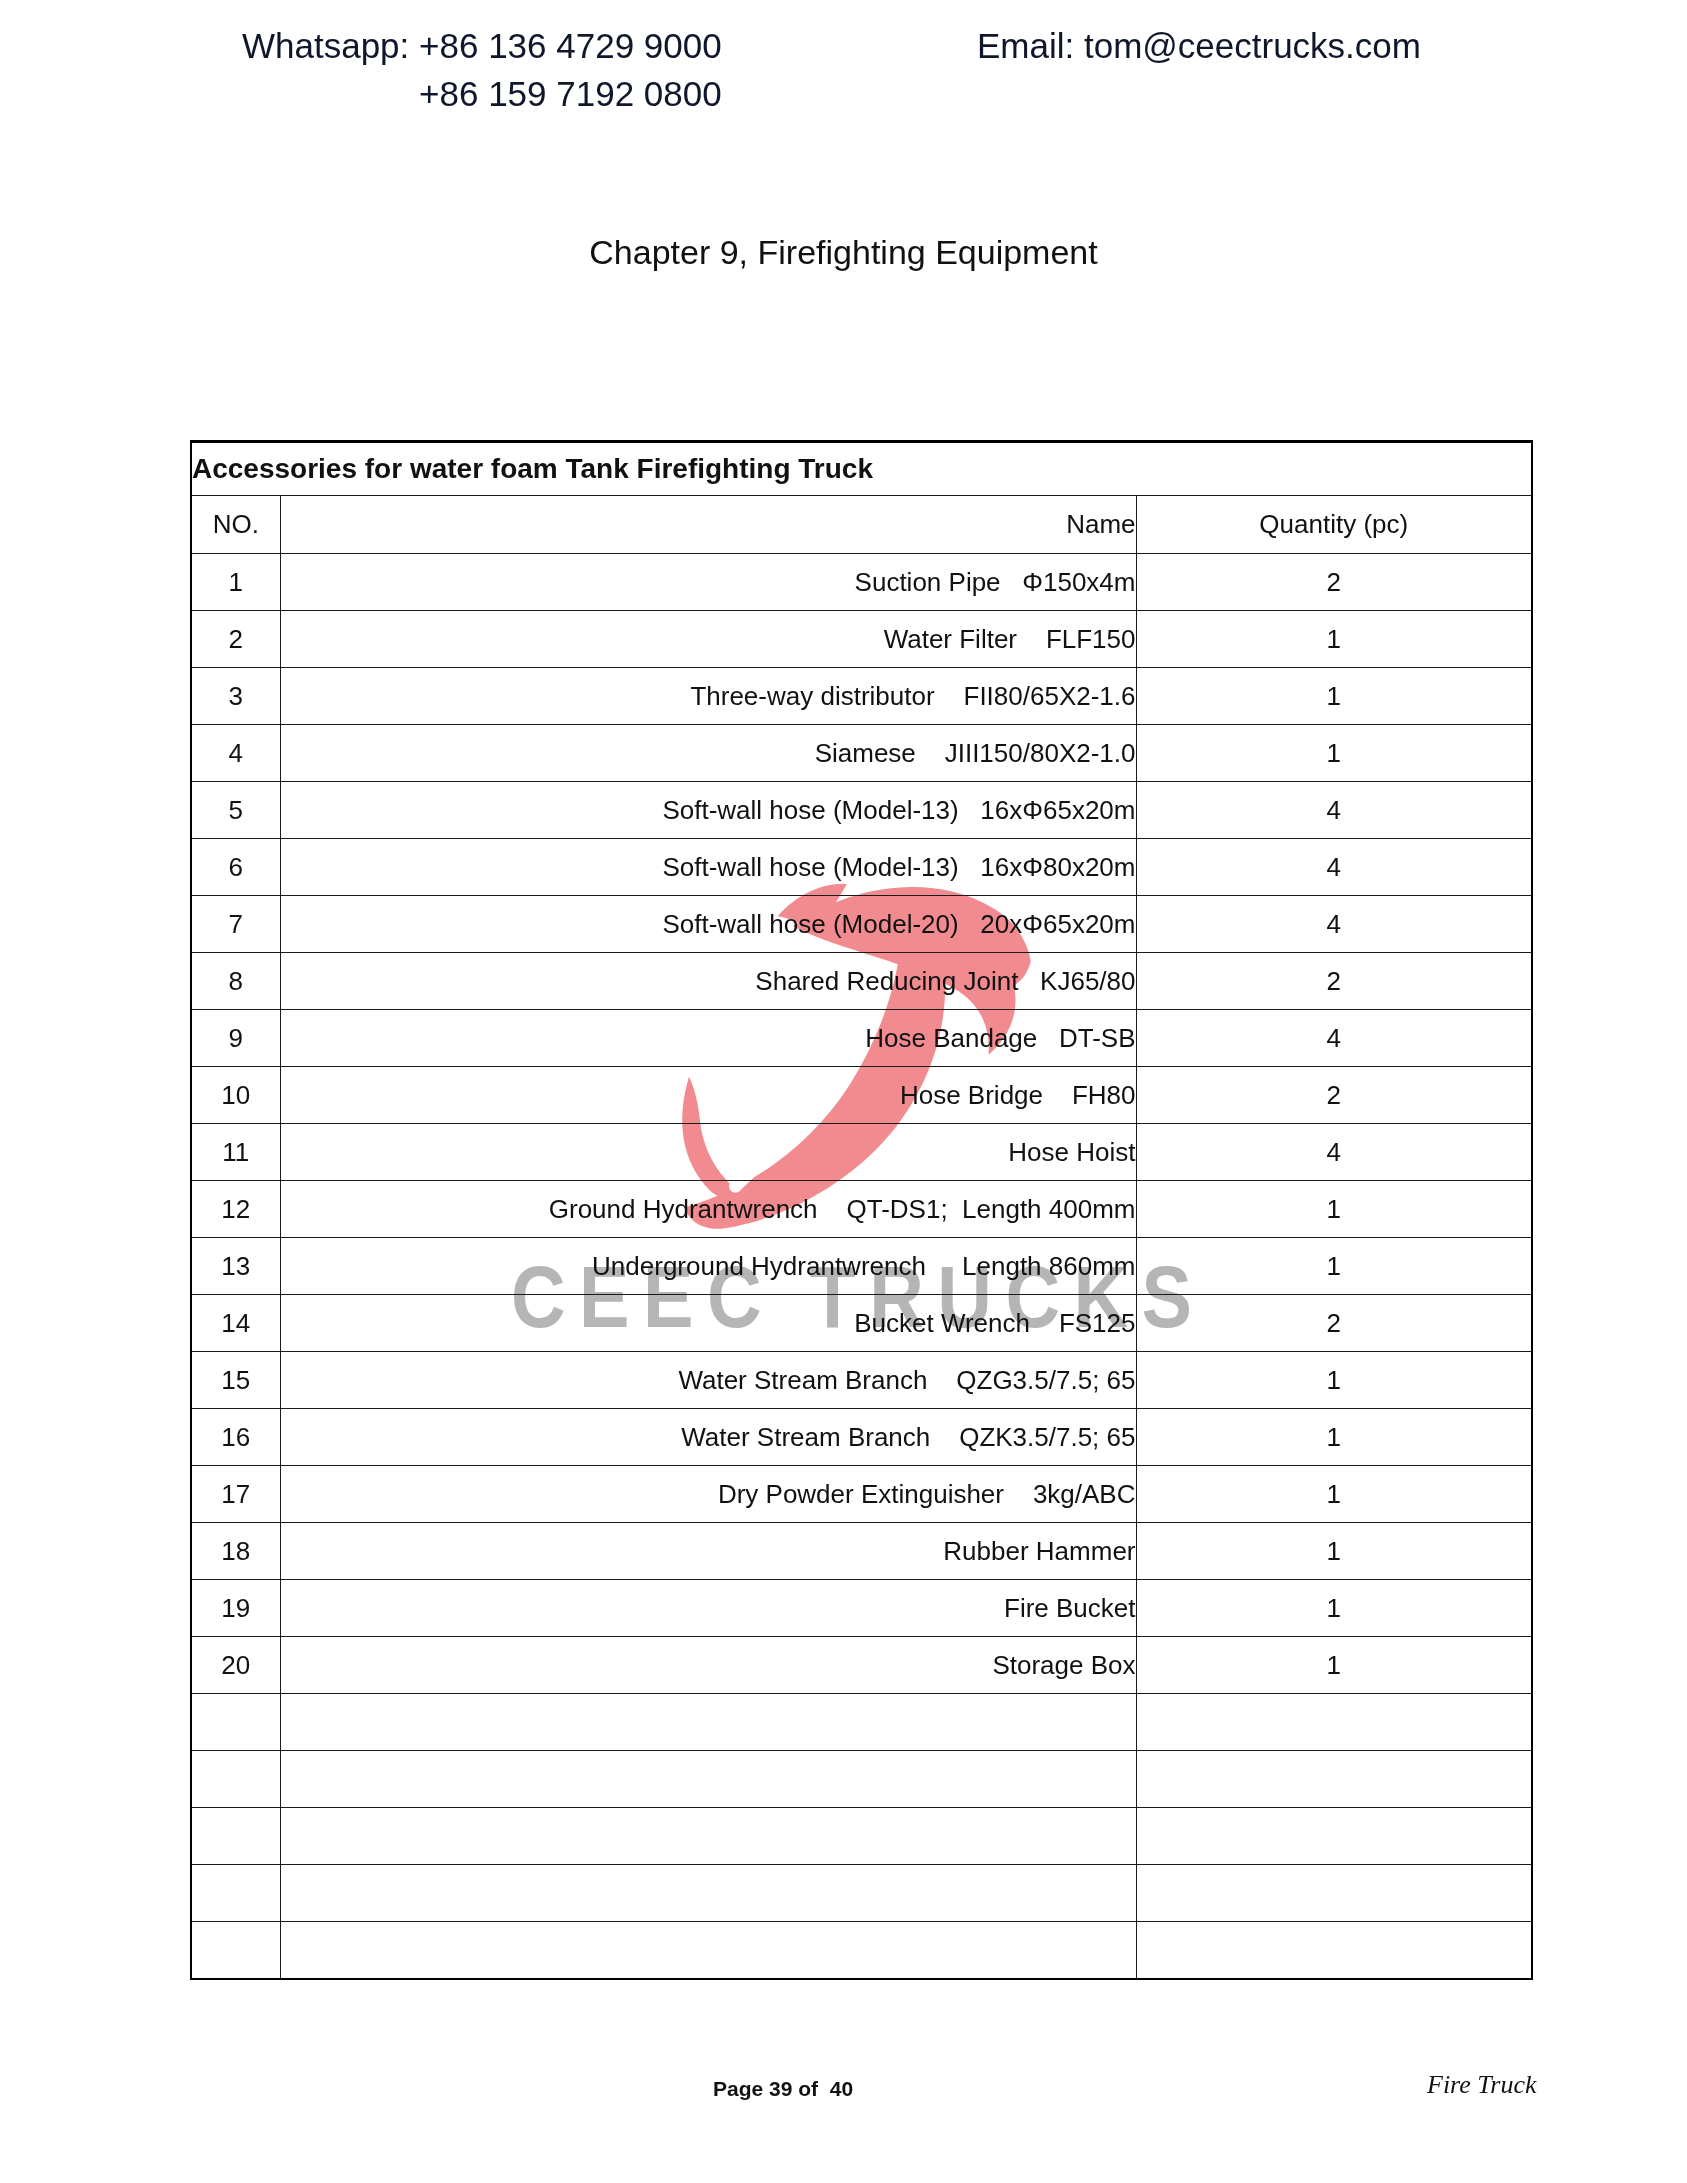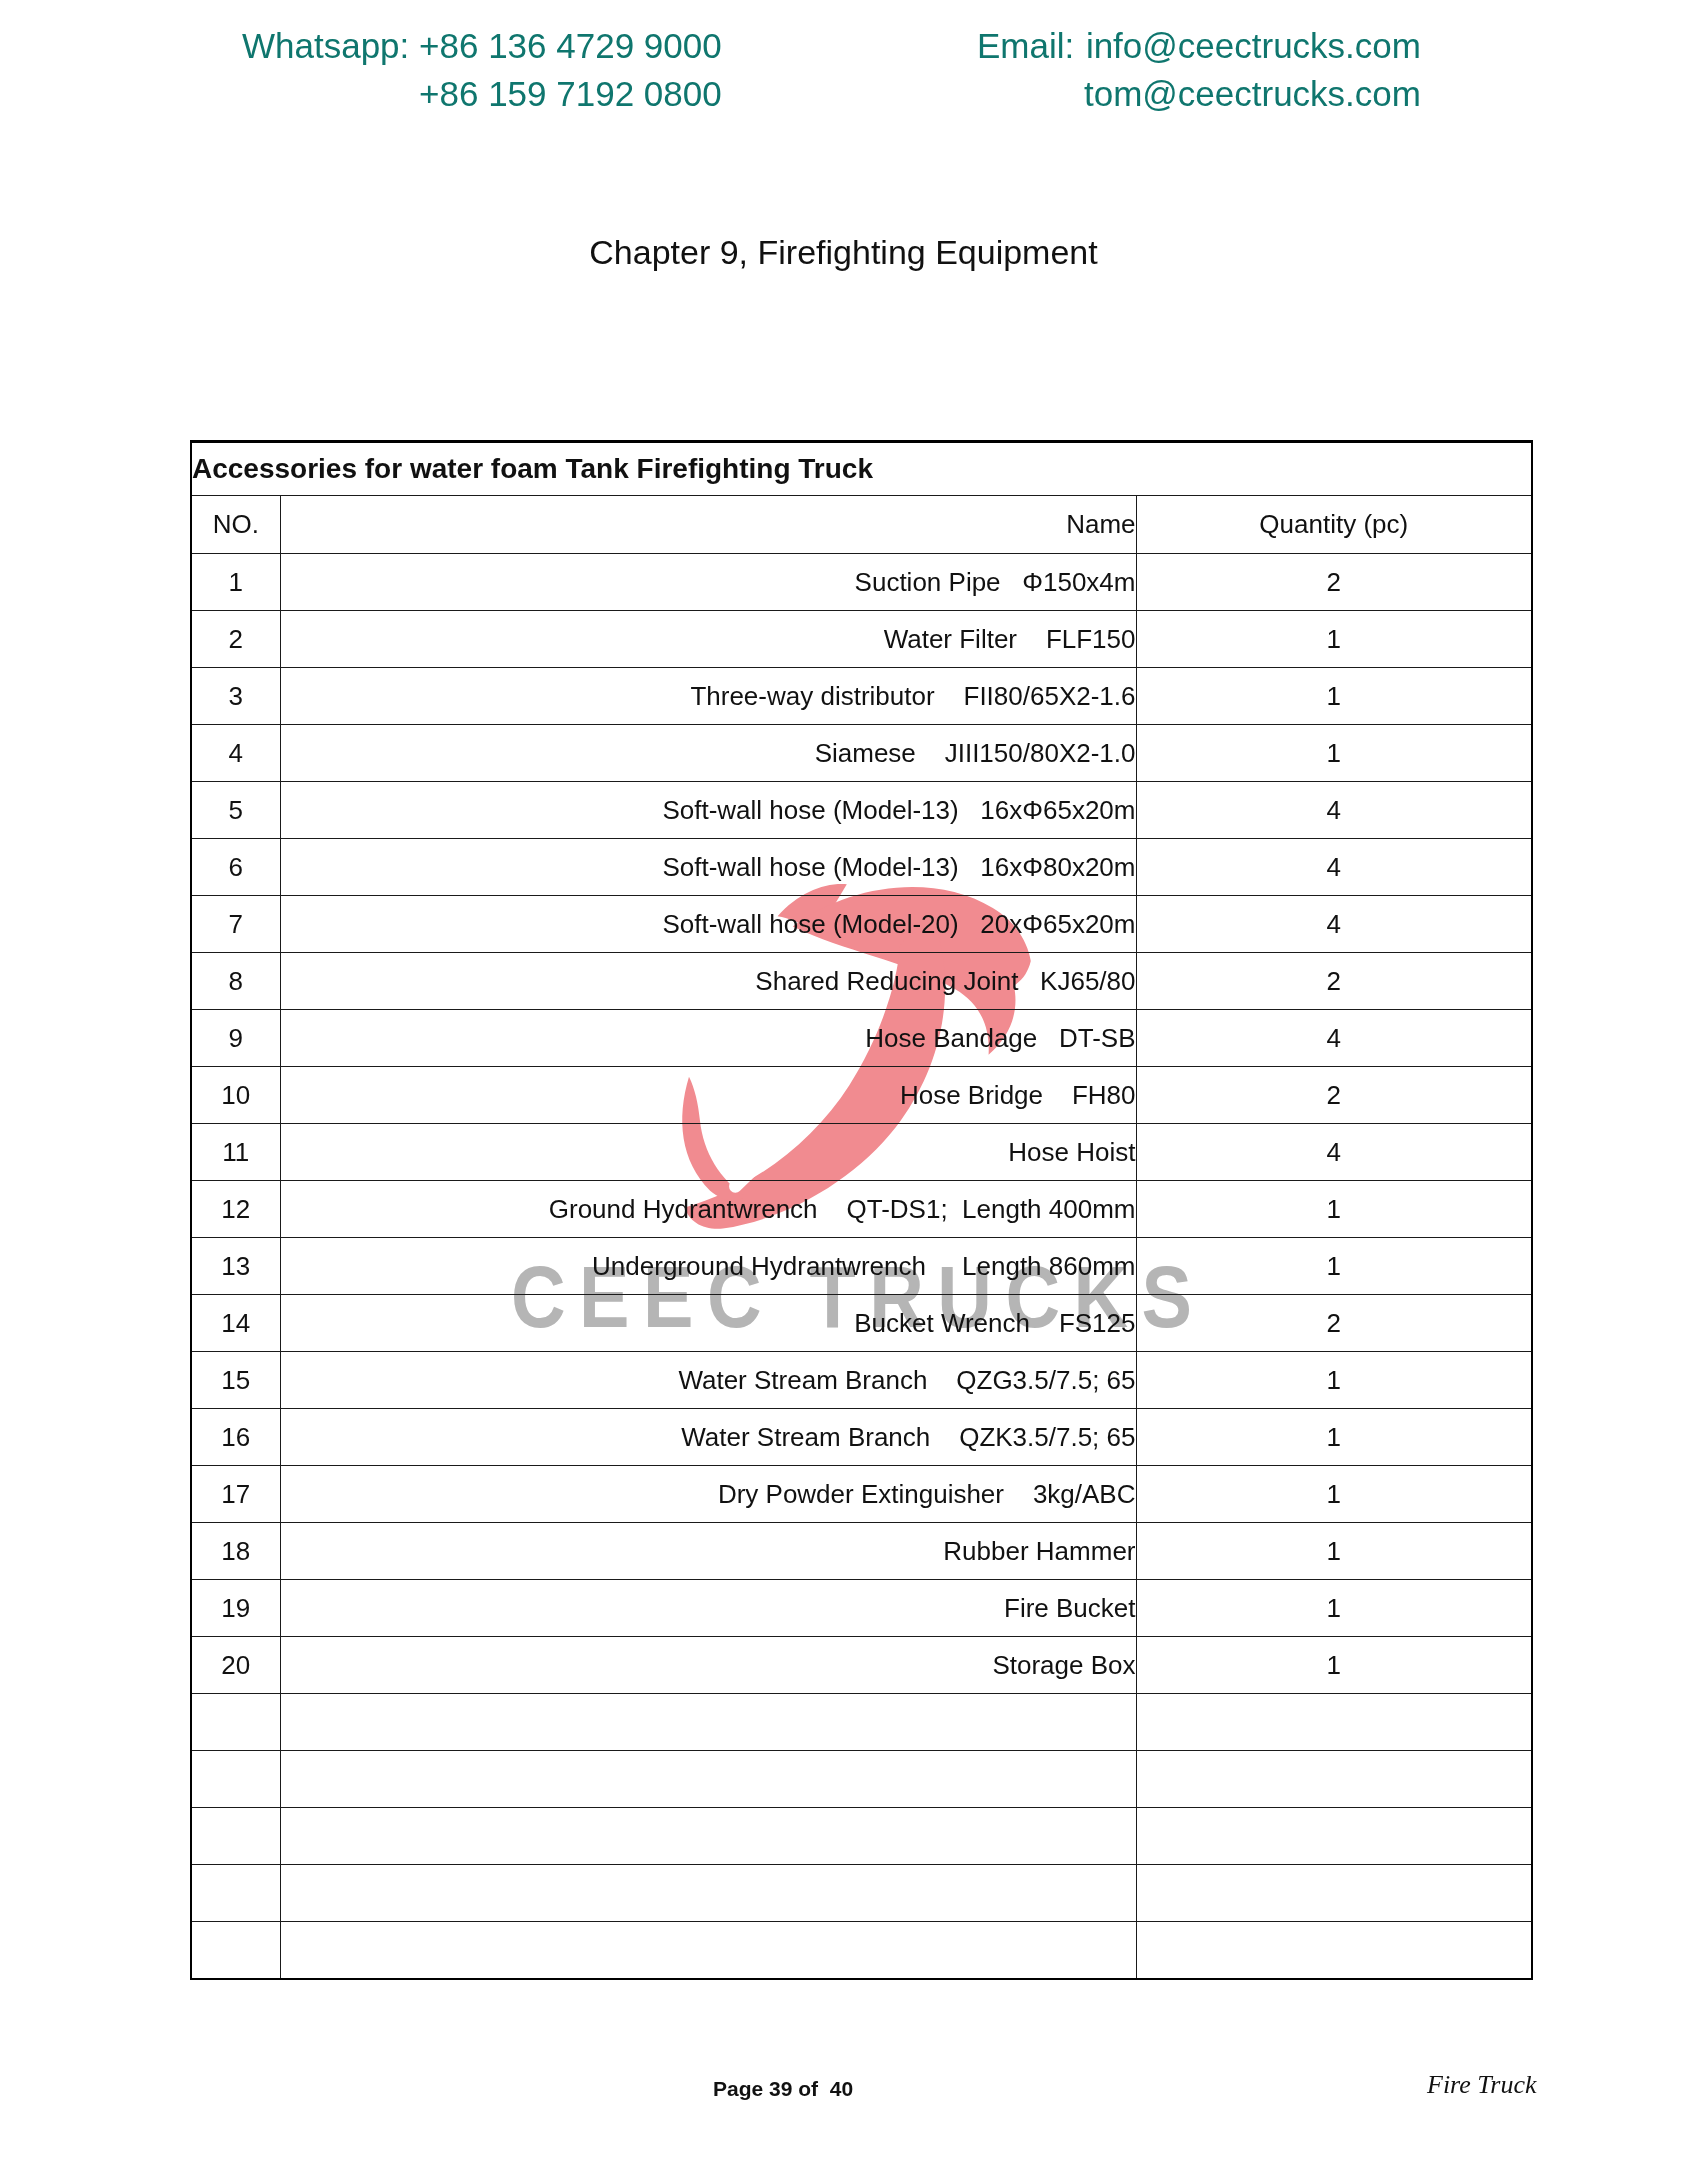--- a/index.html
+++ b/index.html
@@ -2,21 +2,21 @@
 <html style="font-size:13.5px"><head>
 <meta charset="utf-8">
 <style>
   html,body{margin:0;padding:0;}
   body{
     width:1687px;height:2183px;position:relative;background:#ffffff;
     font-family:"Liberation Sans", sans-serif;color:#111;
     overflow:hidden;
   }
   
-  .contact{position:absolute;top:22px;font-size:35px;line-height:48px;color:#0f766e;display:flex;}
+  .contact{position:absolute;top:22px;font-size:35px;line-height:48px;color:#0f172a;display:flex;}
   .contact .lbl{white-space:pre;}
   .contact.left{left:242px;}
   .contact.right{left:977px;}
   .contact .nums{display:flex;flex-direction:column;}
   .contact.right .nums{text-align:right;}
   
   .chapter-title{
     position:absolute;top:233px;left:0;width:1687px;text-align:center;
     font-size:34px;font-weight:normal;color:#111;
   }
@@ -57,21 +57,20 @@
 <div class="contact left">
   <span class="lbl">Whatsapp: </span>
   <span class="nums">
     <span>+86 136 4729 9000</span>
     <span>+86 159 7192 0800</span>
   </span>
 </div>
 <div class="contact right">
   <span class="lbl">Email: </span>
   <span class="nums">
-    <span>info@ceectrucks.com</span>
     <span>tom@ceectrucks.com</span>
   </span>
 </div>
 
 <div class="chapter-title">Chapter 9, Firefighting Equipment</div>
 
 <svg class="wm-logo" viewBox="0 0 455 425" xmlns="http://www.w3.org/2000/svg" aria-hidden="true">
   <g fill="#f18b90">
 
     <path d="M 150 50 C 175 22, 205 10, 232 12 L 196 72 C 180 58, 163 52, 150 50 Z"></path>

